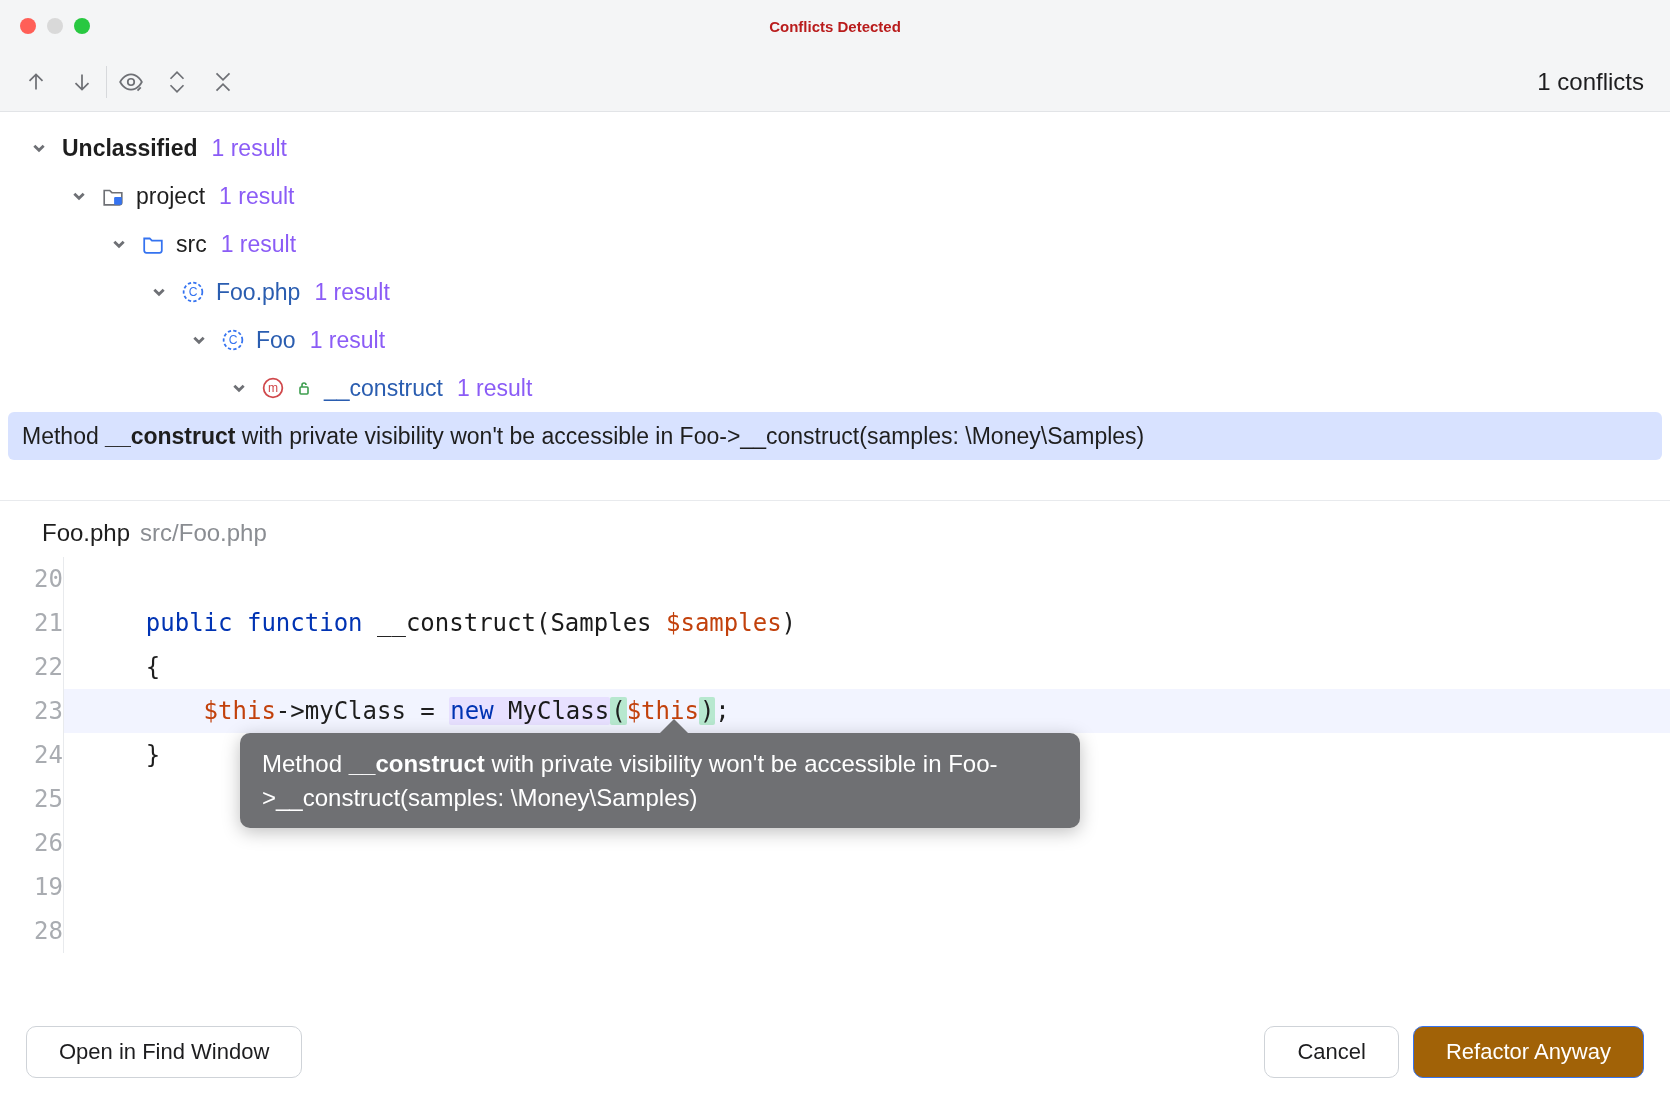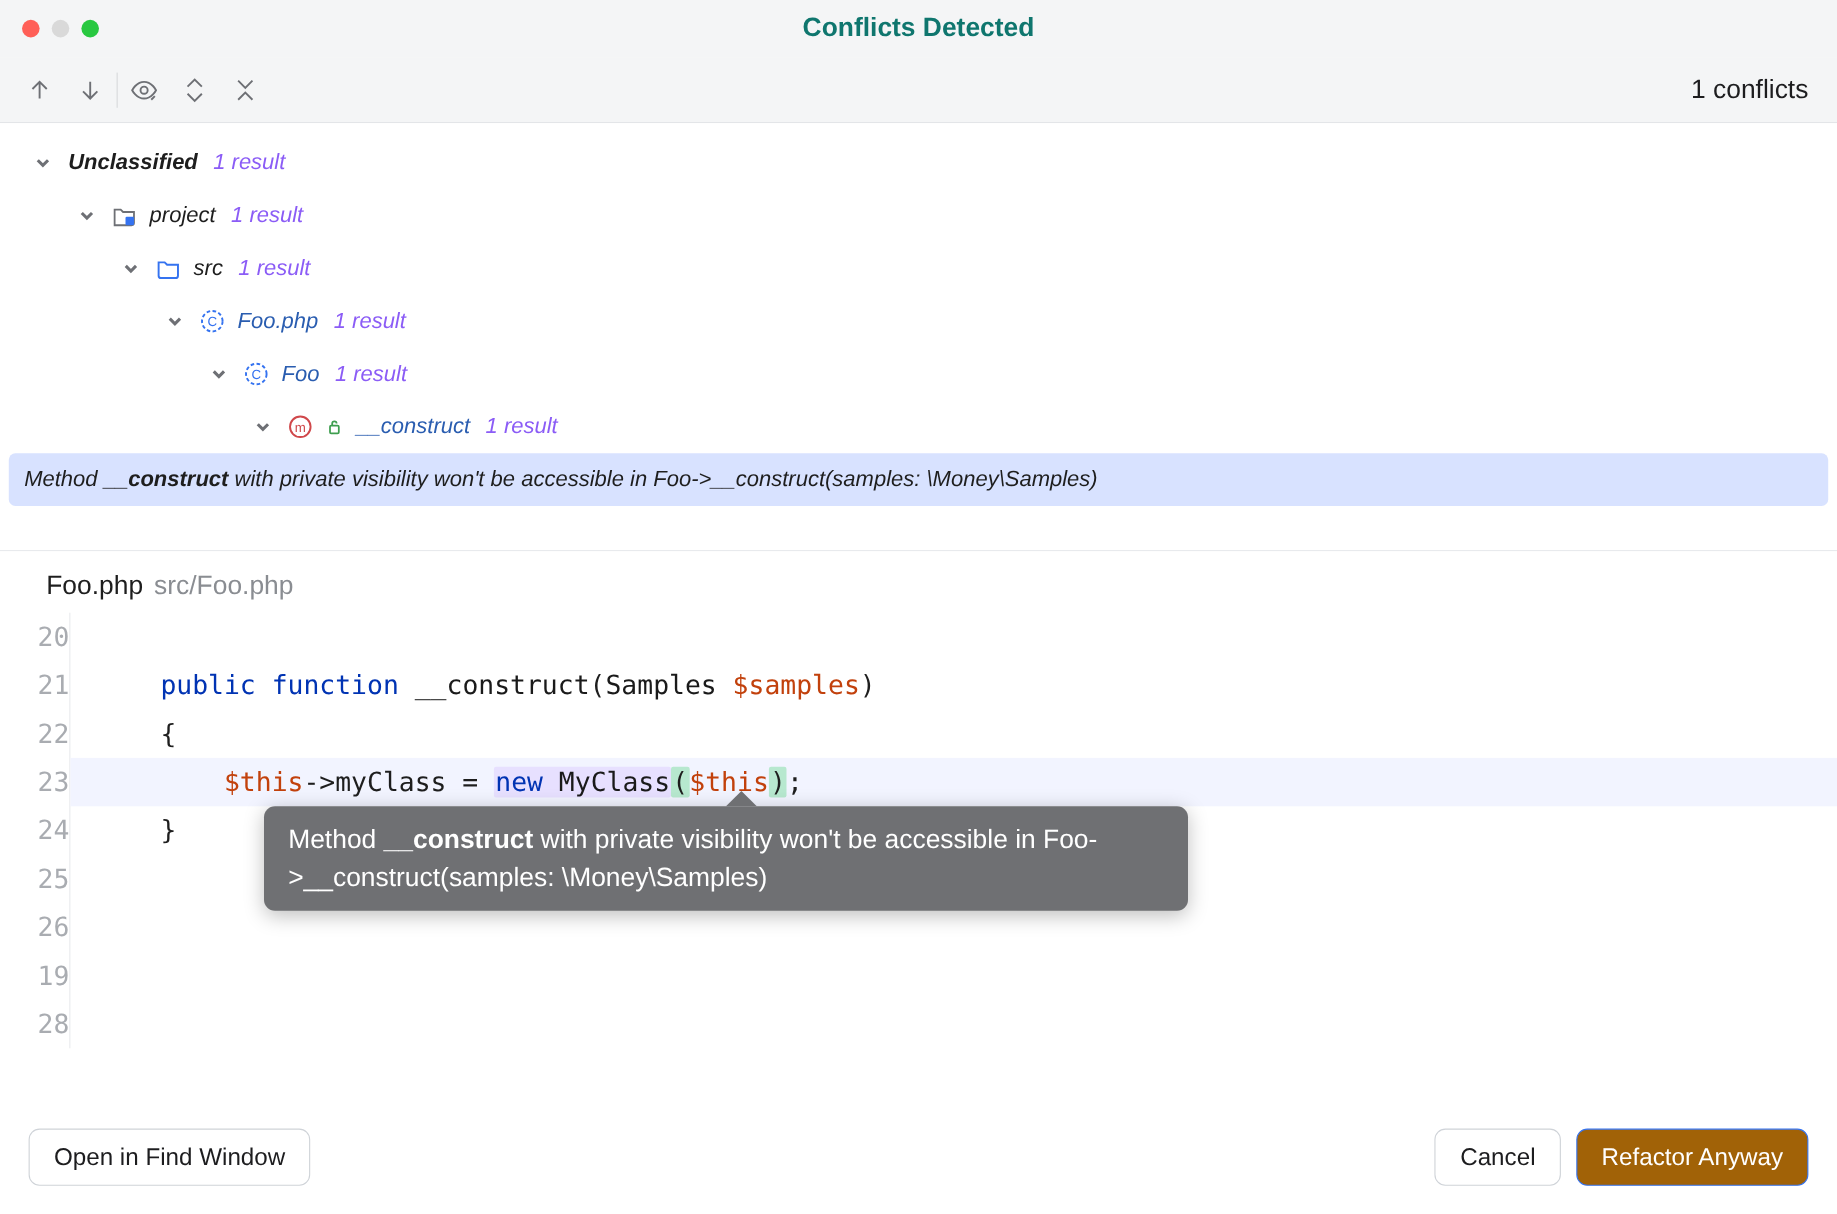--- a/index.html
+++ b/index.html
@@ -18,21 +18,21 @@
     background: #f4f5f6;
     display: flex;
     align-items: center;
     padding: 0 16px;
   }
   .traffic { display: flex; gap: 11px; position: absolute; left: 20px; top: 50%; transform: translateY(-50%);}
   .traffic-dot { width: 16px; height: 16px; border-radius: 50%; }
   .dot-close { background: #ff5f57; }
   .dot-min   { background: #d9d9d9; }
   .dot-max   { background: #28c840; }
-  .title { margin: 0 auto; font-weight: 700; font-size: 24px; color: #0f766e; }
+  .title { margin: 0 auto; font-weight: 700; font-size: 15px; color: #b91c1c; }
 
   
   .toolbar {
     height: 60px;
     background: #f4f5f6;
     border-bottom: 1px solid #e2e4e7;
     display: flex;
     align-items: center;
     padding: 0 22px;
     justify-content: space-between;
@@ -53,21 +53,21 @@
   .row {
     display:flex; align-items:center;
     height: 48px;
     padding: 0 22px;
     white-space: nowrap;
     gap: 8px;
   }
   .row.sel { background:#d8e2ff; border-radius: 6px; margin: 0 8px; padding: 0 14px; }
   .chevron { width:18px; display:inline-flex; justify-content:center; color:#6e7075; margin-right: 6px; }
   .chevron svg { width:14px; height:14px; stroke:#6e7075; fill:none; stroke-width:2.4;}
-  .row .label { font-size:20px;font-style:italic; }
+  .row .label { font-size:23px; }
   .row .bold { font-weight:700; }
   .row .muted { color:#8b5cf6; margin-left: 6px; }
   .row .blue { color:#2a5db0; }
   .ind { display:inline-block; }
   .ico { width:22px; height:22px; display:inline-flex; align-items:center; justify-content:center; margin-right:4px;}
   .ico svg { width:22px; height:22px; }
   .msg-row { padding-left: 296px; }
   .hl { font-weight:700; }
 
   
@@ -128,21 +128,21 @@
   .footer {
     position: absolute;
     left:0; right:0; bottom:0;
     padding: 18px 26px 26px 26px;
     display:flex; align-items:center;
     gap: 14px;
     background:#fff;
   }
   .btn {
     font-size: 22px;
-    padding: 12px 22px;
+    padding: 12px 32px;
     border-radius: 10px;
     border: 1px solid #cfd3d8;
     background:#fff;
     color:#1d1d1f;
     cursor:pointer;
   }
   .btn.primary {
     background:#a16207;
     border-color:#3573f0;
     color:#fff;

